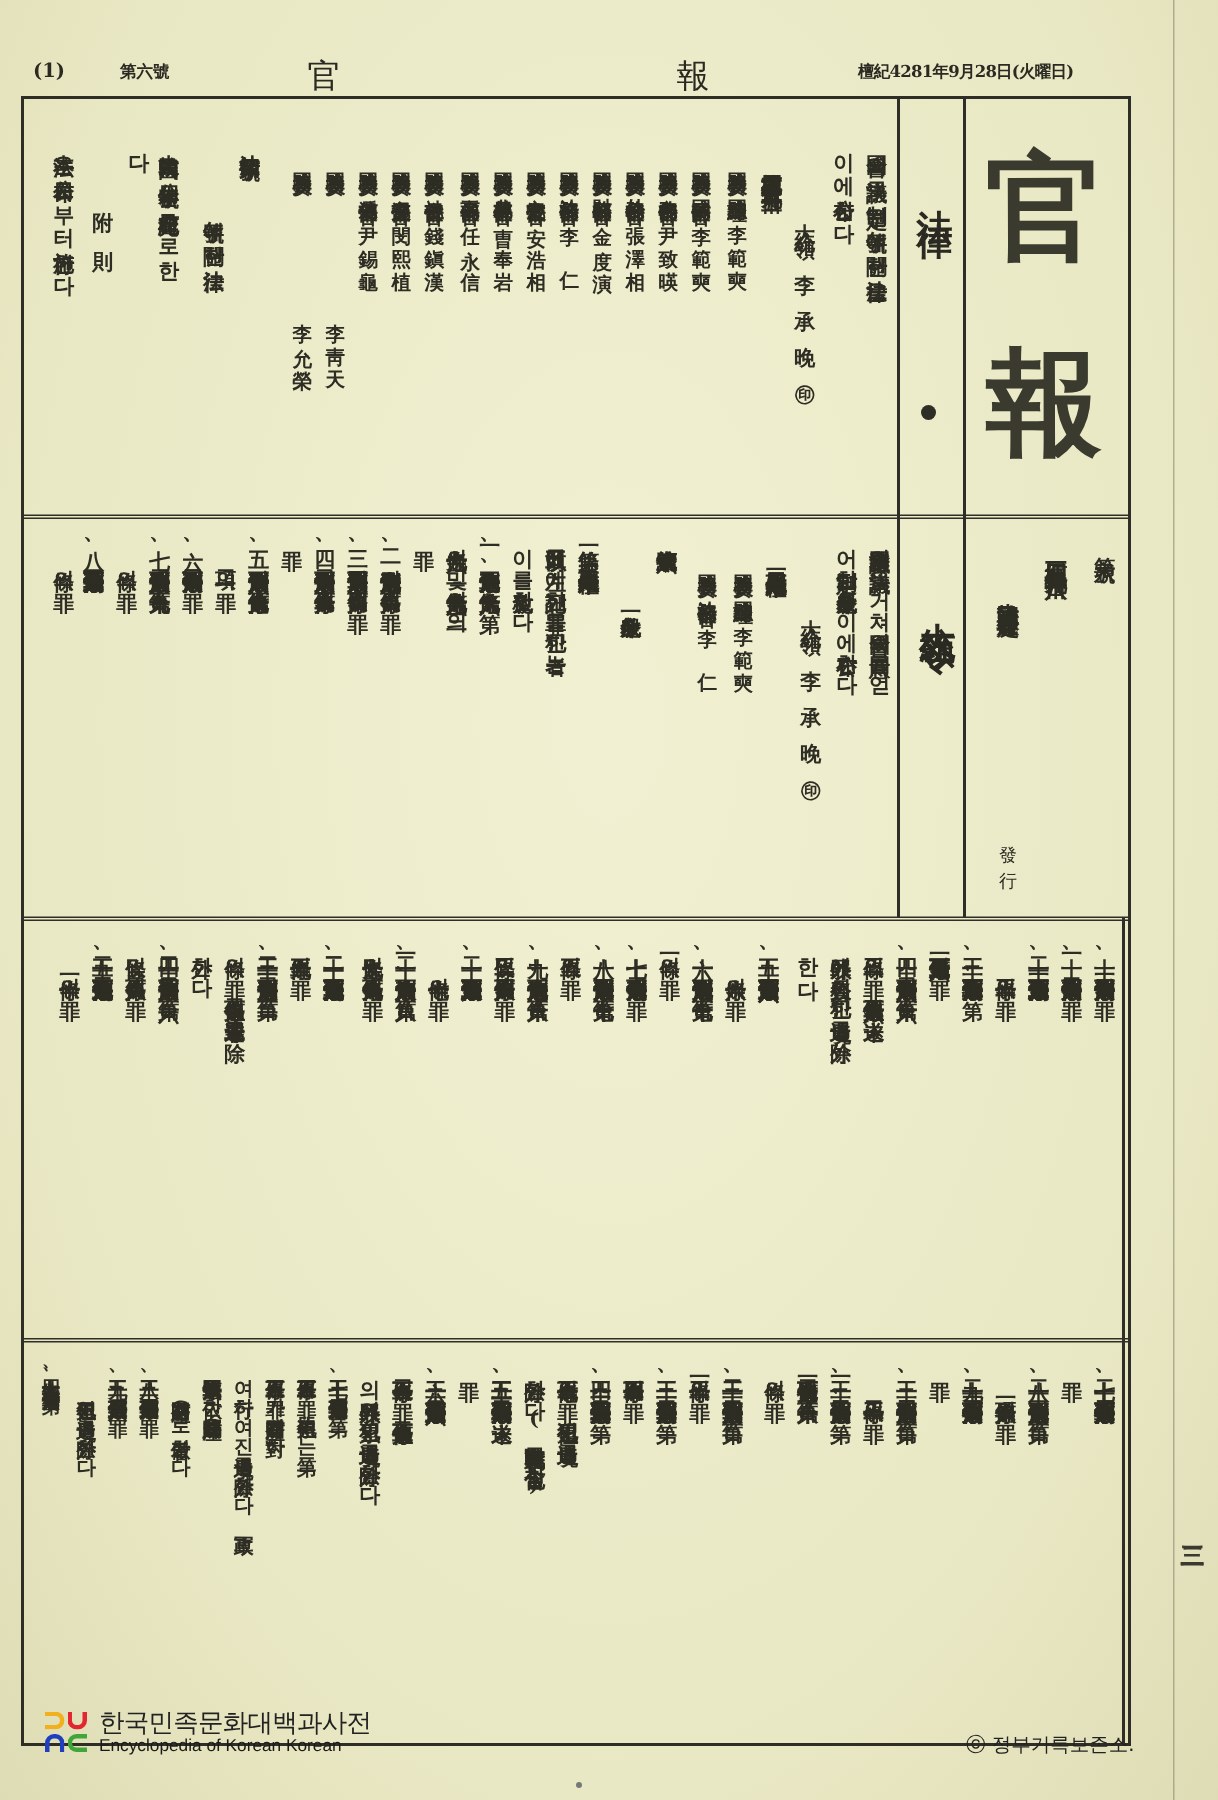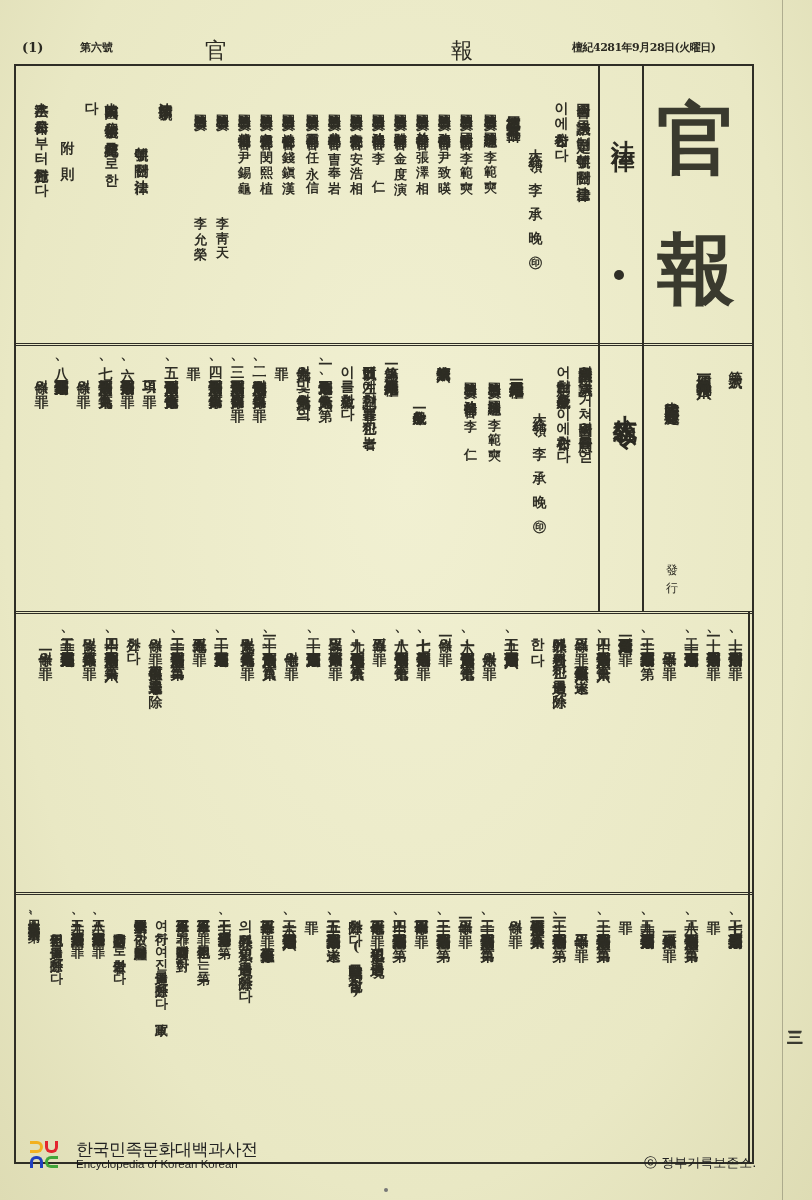--- a/index.html
+++ b/index.html
@@ -42,21 +42,21 @@
   }
   .vcol.light { font-weight: normal; }
 
   .mast-char { position: absolute; font-size: 78px; font-weight: bold; color: #3a3a2e; line-height: 1; }
   .sec-title { position: absolute; writing-mode: vertical-rl; text-orientation: upright; font-size: 24px; font-weight: bold; letter-spacing: 10px; }
   .dot { position: absolute; width: 10px; height: 10px; border-radius: 50%; background: #2f2e26; }
 
   .side-num { position: absolute; left: 784px; top: 1020px; writing-mode: vertical-rl; text-orientation: upright; font-size: 16px; font-weight: bold; letter-spacing: -2px; color: #3a3a30; }
 
   
-  .logo { position: absolute; left: 30px; top: 1140px; display: flex; align-items: center; gap: 16px; }
+  .logo { position: absolute; left: 30px; top: 1140px; display: flex; align-items: center; gap: 6px; }
   .logo-mark { width: 30px; height: 28px; position: relative; }
   .logo-mark span { position: absolute; display: block; }
   .logo-text-ko { font-family: "DejaVu Sans", sans-serif; font-size: 17px; color: #222; line-height: 18px; letter-spacing: -0.5px; }
   .logo-text-en { font-family: "Liberation Sans", sans-serif; font-size: 11.5px; color: #1a1a1a; line-height: 12px; }
   .copyright { position: absolute; left: 644px; top: 1154px; font-family: "DejaVu Sans", sans-serif; font-size: 13px; color: #222; white-space: nowrap; }
   .bottom-dot { position: absolute; left: 384px; top: 1188px; width: 4px; height: 4px; border-radius: 50%; background: #777; }
 </style>
 </head>
 <body>
 

